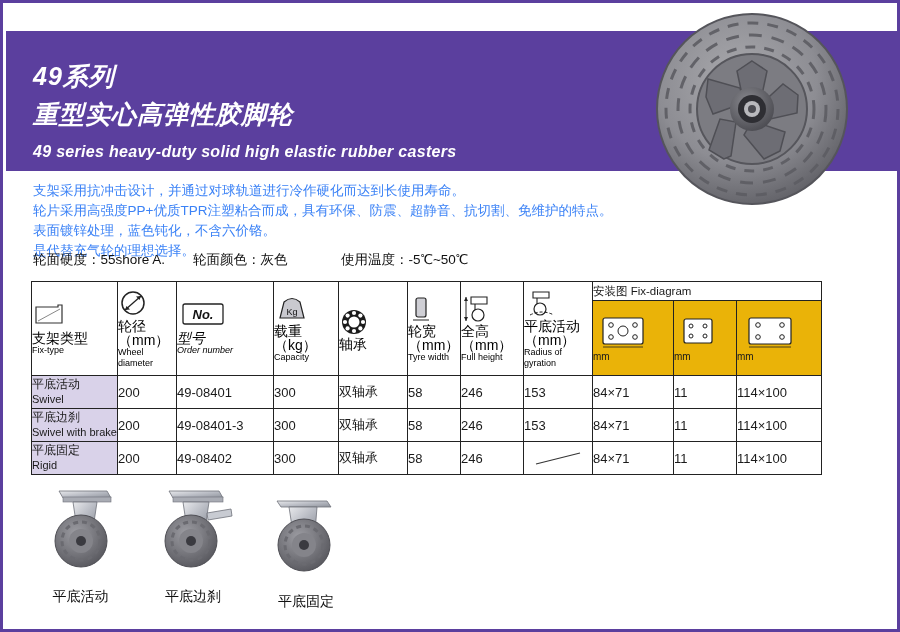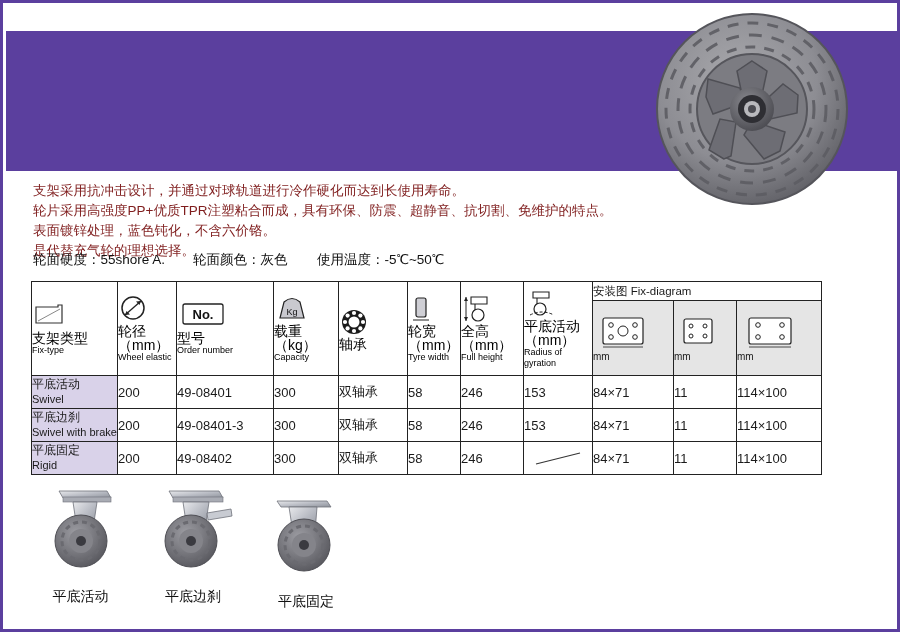--- a/index.html
+++ b/index.html
@@ -74,54 +74,54 @@
   }
 
   
   .desc {
     position: absolute;
     left: 30px;
     top: 178px;
     width: 700px;
     font-size: 13.5px;
     line-height: 20px;
-    color: #7f1d1d;
+    color: #3b82f6;
   }
   .desc div { white-space: nowrap; }
 
   .specs-line {
     position: absolute;
     left: 30px;
     top: 248px;
     font-size: 13.5px;
     color: #111;
     width: 640px;
   }
   .specs-line span.s1 { position:absolute; left: 0; }
   .specs-line span.s2 { position:absolute; left: 160px; }
-  .specs-line span.s3 { position:absolute; left: 284px; }
+  .specs-line span.s3 { position:absolute; left: 308px; }
 
   
   table.spec-table {
     position: absolute;
     left: 28px;
     top: 278px;
     border-collapse: collapse;
     font-size: 12px;
     background: #fff;
   }
   table.spec-table td, table.spec-table th {
     border: 1px solid #222;
     text-align: left;
     vertical-align: middle;
     padding: 0;
   }
   .hdr-row td {
     height: 74px;
-    background: #e5e5e5;
+    background: #eab308;
   }
   .hdr-ic {
     display: block;
     height: 30px;
     line-height: 30px;
   }
   .hdr-cn {
     display: block;
     font-size: 14px;
     line-height: 14px;
@@ -139,21 +139,21 @@
   }
   .data-row td.first {
     background: #d9d2e9;
     font-size: 12px;
     line-height: 15px;
   }
   .cell-cn { display: block; }
   .cell-en { display: block; font-size: 11px; }
 
   .col-dia { width: 58px; }
-  .col-order { width: 96px; }
+  .col-order { width: 96px; font-style: italic; }
   .col-cap { width: 64px; margin-left: 32px; }
   .col-bear { width: 68px; }
   .col-tw { width: 52px; }
   .col-fh { width: 62px; }
   .col-rg { width: 68px; }
   .col-fixa { width: 80px; }
   .col-fixb { width: 62px; }
   .col-fixc { width: 84px; }
 
   .fix-title {
@@ -195,20 +195,25 @@
   .p2 { left: 140px; top: 0; }
   .p3 { left: 258px; top: 10px; }
 </style>
 </head>
 <body>
 
 <div class="page">
 
   <div class="header-band"></div>
 
+  <div class="header-text">
+    <div class="title-cn-1">49系列</div>
+    <div class="title-cn-2">重型实心高弹性胶脚轮</div>
+    <div class="title-en">49 series heavy-duty solid high elastic rubber casters</div>
+  </div>
 
   <svg class="hero-wheel" viewBox="0 0 270 200">
     <defs>
       <radialGradient id="tyreGrad" cx="42%" cy="35%" r="70%">
         <stop offset="0%" stop-color="#a9a9ad"></stop>
         <stop offset="60%" stop-color="#8d8d93"></stop>
         <stop offset="100%" stop-color="#5e5e64"></stop>
       </radialGradient>
       <radialGradient id="hubGrad" cx="40%" cy="35%" r="70%">
         <stop offset="0%" stop-color="#8a8a90"></stop>
@@ -271,21 +276,21 @@
       <td rowspan="2" class="col-dia">
         <span class="hdr-ic">
           <svg width="30" height="28" viewBox="0 0 30 28">
             <circle cx="15" cy="14" r="11" fill="none" stroke="#222" stroke-width="1.5"></circle>
             <path d="M7 21 L23 7" stroke="#222" stroke-width="1.3"></path>
             <path d="M23 7 l-5 0.5 l3.5 3.5 z" fill="#222"></path>
             <path d="M7 21 l5 -0.5 l-3.5 -3.5 z" fill="#222"></path>
           </svg>
         </span>
         <span class="hdr-cn">轮径（mm）</span>
-        <span class="hdr-en">Wheel elastic</span>
+        <span class="hdr-en">Wheel diameter</span>
       </td>
       <td rowspan="2" class="col-order">
         <span class="hdr-ic">
           <svg width="52" height="26" viewBox="0 0 52 26">
             <rect x="6" y="3" width="40" height="20" rx="2" fill="#fff" stroke="#222" stroke-width="1.3"></rect>
             <text x="26" y="18" font-size="13" font-family="Liberation Sans, sans-serif" font-weight="bold" text-anchor="middle" fill="#111">No.</text>
           </svg>
         </span>
         <span class="hdr-cn">型号</span>
         <span class="hdr-en">Order number</span>

